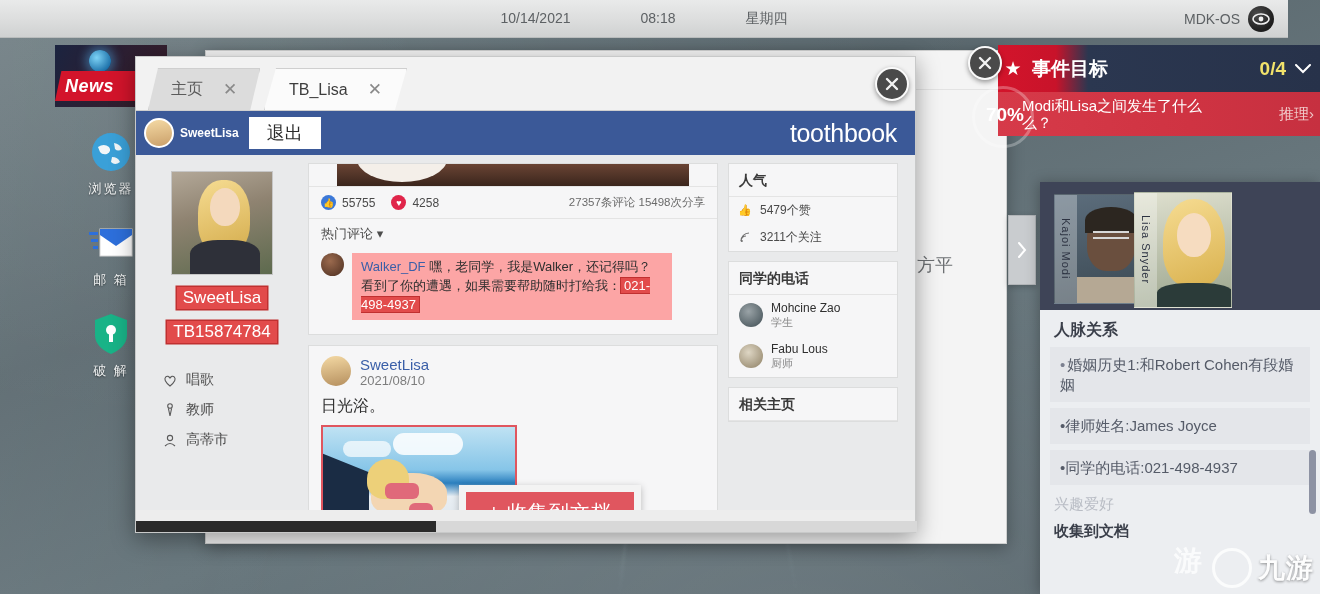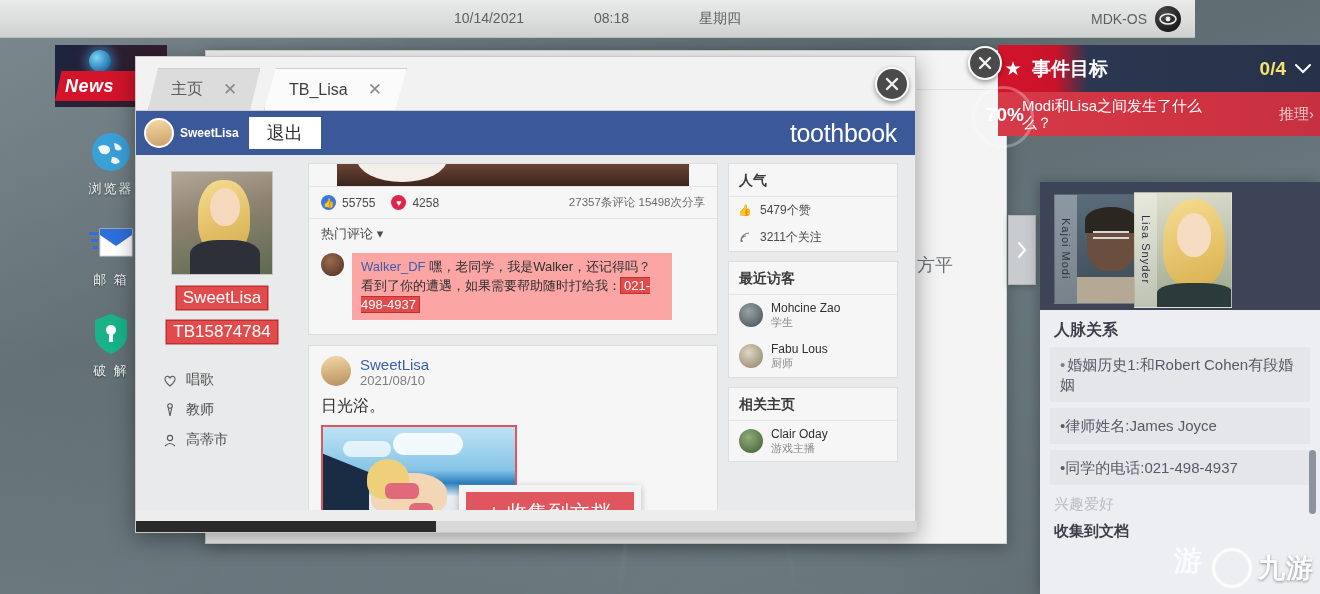--- a/index.html
+++ b/index.html
@@ -26,21 +26,21 @@
     transform:rotate(7deg);filter:blur(1px);
   }
   .wallpaper:before{
     content:"";position:absolute;left:58%;top:48%;width:2px;height:52%;
     background:linear-gradient(180deg,rgba(190,215,220,.45),rgba(190,215,220,0));
     transform:rotate(-11deg);filter:blur(1px);
   }
 
   
   .topbar {
-    position: absolute; left:0; top:0; width:1195px; height:38px;
+    position: absolute; left:0; top:0; width:1288px; height:38px;
     background: linear-gradient(180deg,#e9eaea 0%,#dcdddd 55%,#cfd1d1 100%);
     border-bottom: 1px solid #b9bcbc;
     display:flex; align-items:center;
     color:#5d6164; font-size:14px;
     z-index: 60;
   }
   .topbar-center { position:absolute; left:0; right:0; display:flex; justify-content:center; gap:70px;}
   .topbar-right { position:absolute; right:14px; display:flex; align-items:center; gap:8px;}
   .os-logo {
     width:26px;height:26px;border-radius:50%;
@@ -559,46 +559,39 @@
             <svg width="11" height="11" viewBox="0 0 11 11">
                 <path d="M1 9 A8 8 0 0 1 9 1 M1 9 A5 5 0 0 1 6 4" stroke="#6d6d6d" stroke-width="1.1" fill="none"></path>
                 <circle cx="1.8" cy="9" r="1.1" fill="#6d6d6d"></circle>
               </svg>
           </span>
           <span>3211个关注</span>
         </div>
       </div>
 
       <div class="card">
-        <div class="card-title">最近访客</div>
+        <div class="card-title">同学的电话</div>
         <div class="person">
           <div class="person-av" style="background:radial-gradient(circle at 40% 35%,#9aa3a7,#3e4c52);"></div>
           <div>
             <div class="person-name">Mohcine Zao</div>
             <div class="person-role">学生</div>
           </div>
         </div>
         <div class="person">
           <div class="person-av" style="background:radial-gradient(circle at 40% 35%,#ded6c4,#8d7f63);"></div>
           <div>
             <div class="person-name">Fabu Lous</div>
             <div class="person-role">厨师</div>
           </div>
         </div>
       </div>
 
       <div class="card">
         <div class="card-title">相关主页</div>
-        <div class="person">
-          <div class="person-av" style="background:radial-gradient(circle at 40% 35%,#8fae7a,#3e5a35);"></div>
-          <div>
-            <div class="person-name">Clair Oday</div>
-            <div class="person-role">游戏主播</div>
-          </div>
-        </div>
       </div>
     </div>
   </div>
 
   <div class="hscroll">
     <div class="hscroll-thumb"></div>
   </div>
 </div>
 
 <div class="panel-tab">

